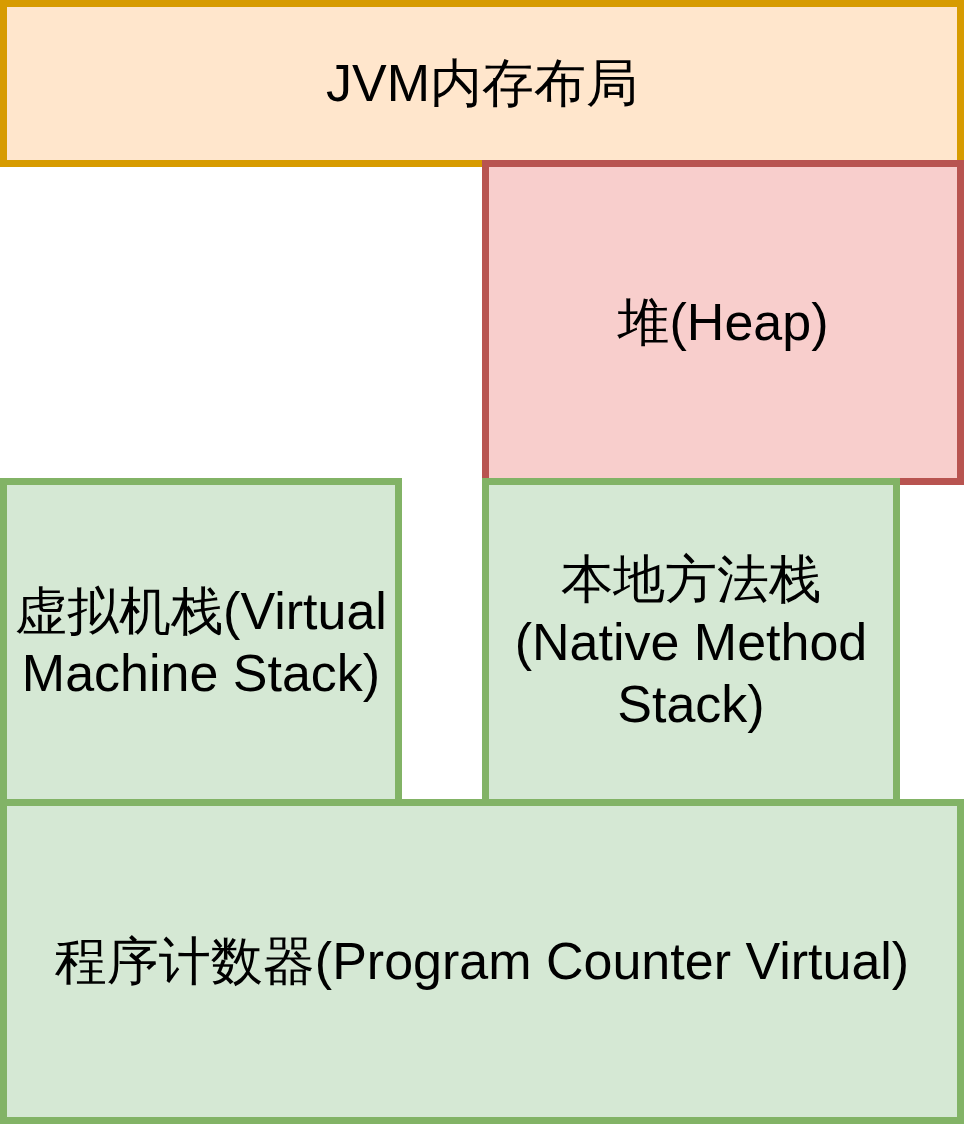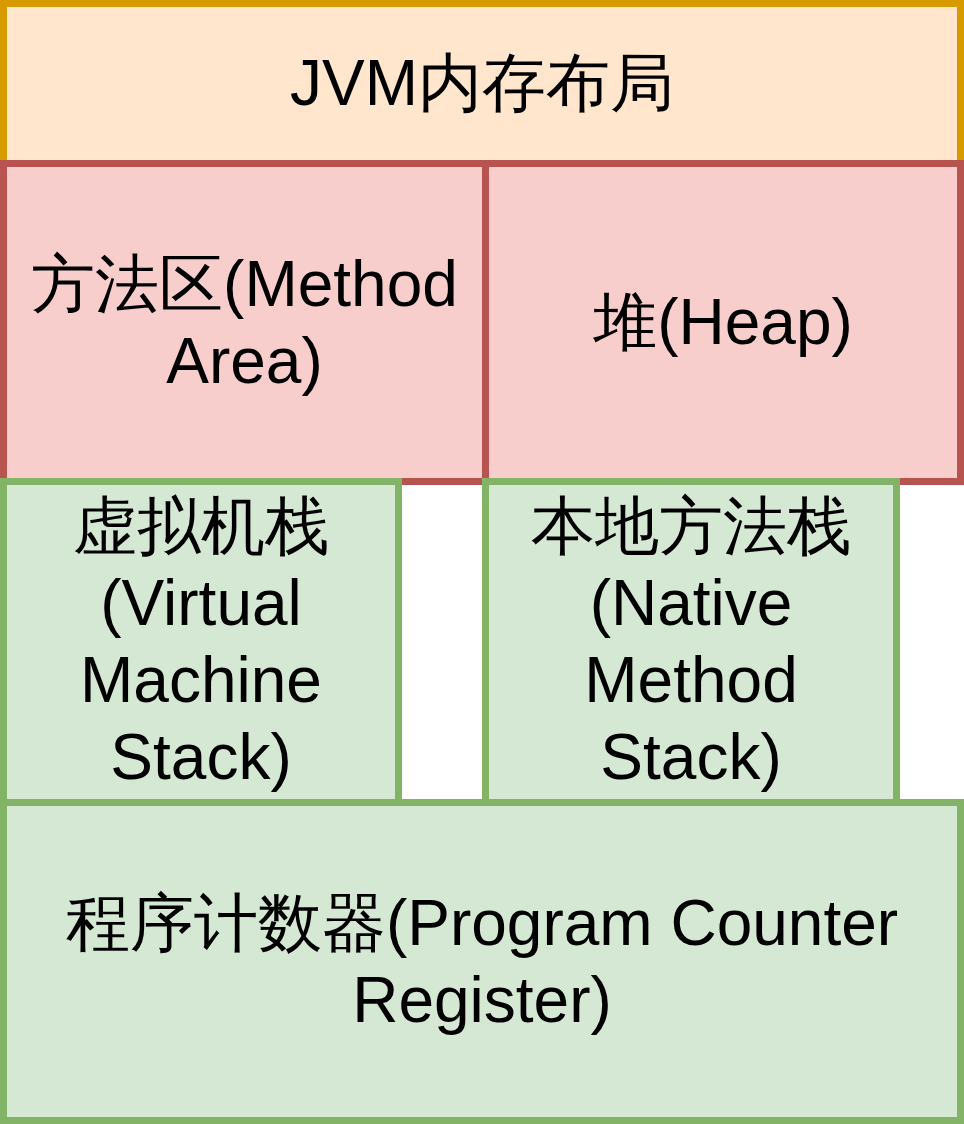--- a/index.html
+++ b/index.html
@@ -15,21 +15,21 @@
     color: var(--text-color, #000000);
     overflow: hidden;
   }
   .box {
     position: absolute;
     box-sizing: border-box;
     display: flex;
     align-items: center;
     justify-content: center;
     text-align: center;
-    font-size: 64px;
+    font-size: 52px;
     line-height: 1.2;
     padding: 0 4px;
   }
   .box.orange {
     background: var(--title-fill, #FFE6CC);
     border: 7px solid var(--title-border, #D79B00);
   }
   .box.red {
     background: var(--upper-fill, #F8CECC);
     border: 7px solid var(--upper-border, #B85450);
@@ -48,33 +48,30 @@
 </style>
 </head>
 <body>
 
 <div class="diagram">
 
   <div class="box orange" id="title-cell">
     <span>JVM内存布局</span>
   </div>
 
-  <div class="box red" id="method-area">
-    <span>方法区(Method Area)</span>
-  </div>
 
   <div class="box red" id="heap">
     <span>堆(Heap)</span>
   </div>
 
   <div class="box green" id="vm-stack">
     <span>虚拟机栈(Virtual Machine Stack)</span>
   </div>
 
   <div class="box green" id="native-stack">
     <span>本地方法栈(Native Method Stack)</span>
   </div>
 
   <div class="box green" id="pc-register">
-    <span>程序计数器(Program Counter Register)</span>
+    <span>程序计数器(Program Counter Virtual)</span>
   </div>
 
 </div>
 
 </body></html>

